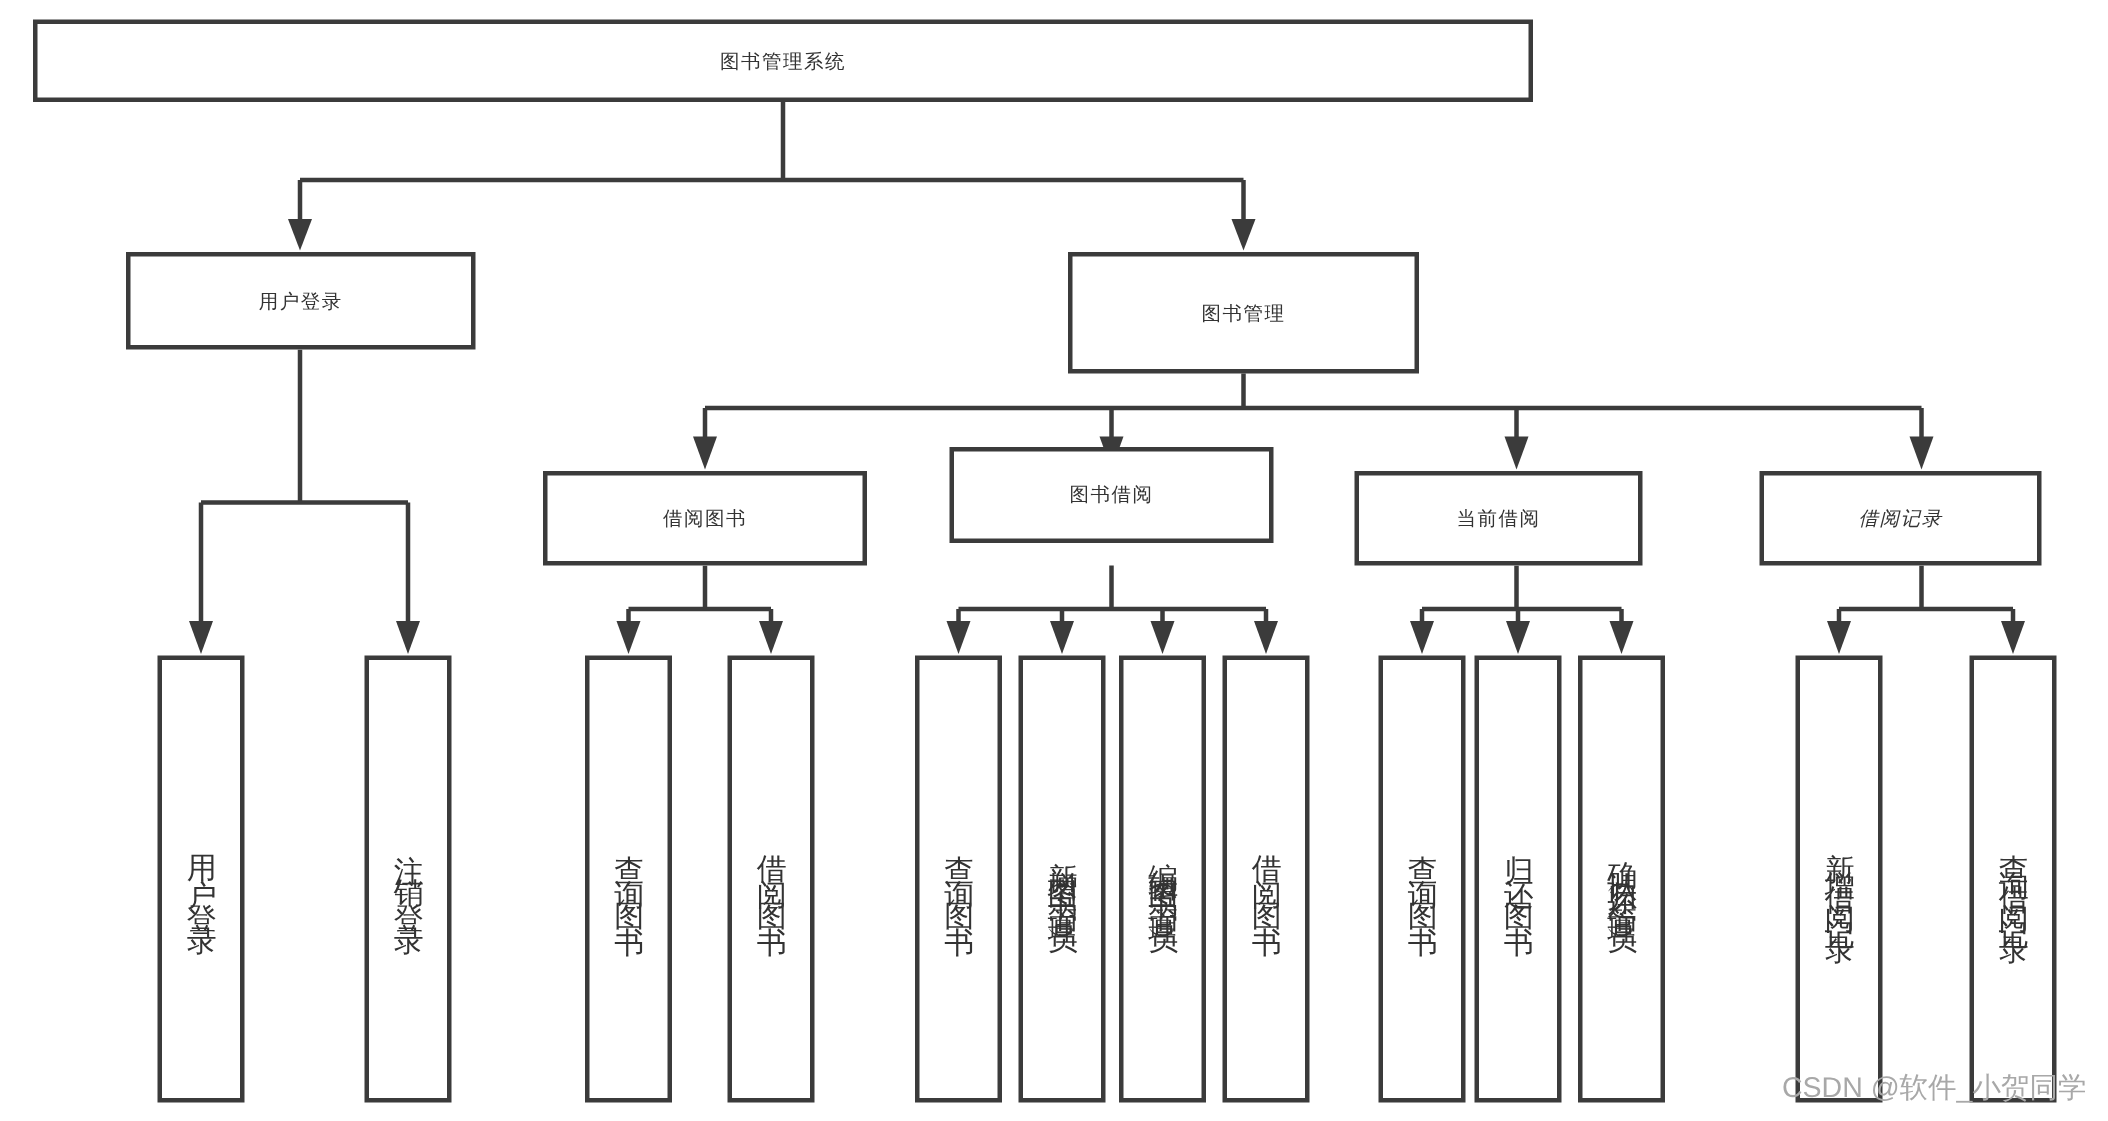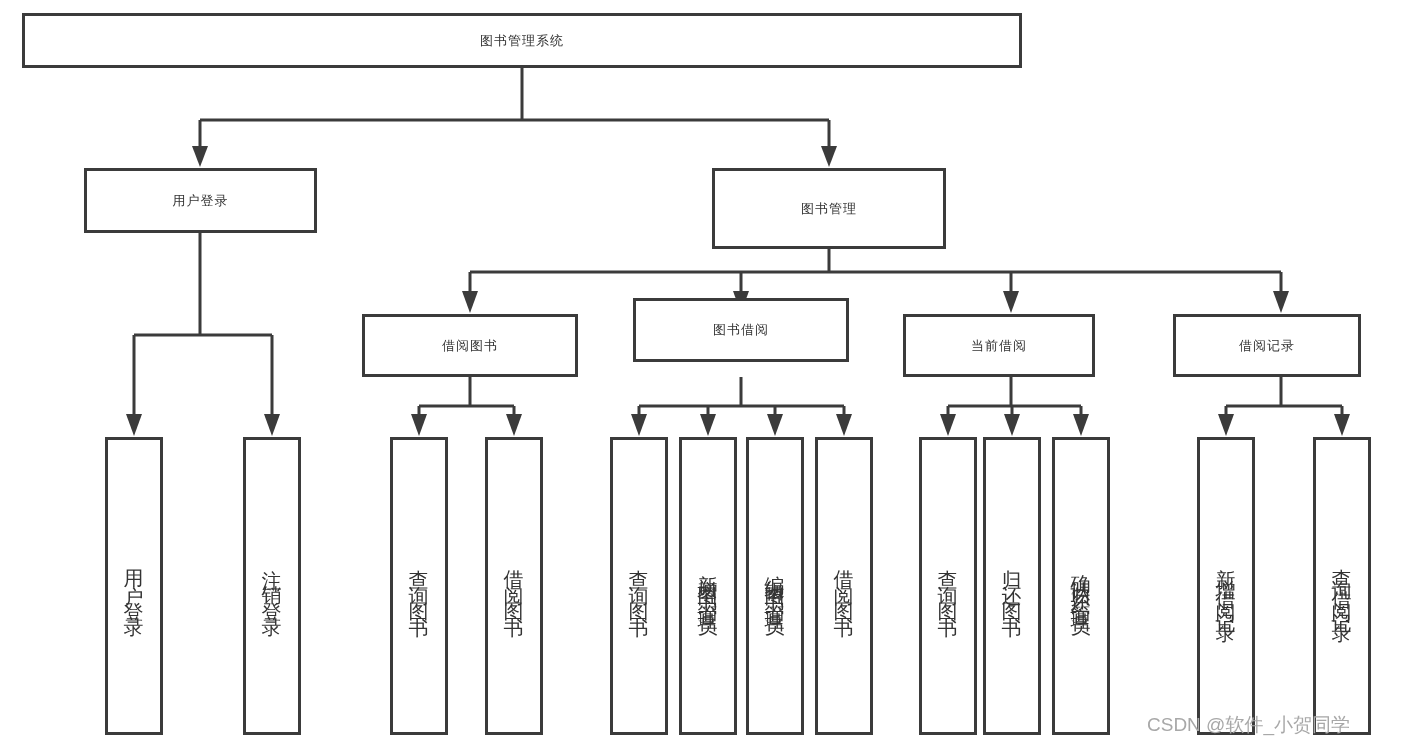--- a/index.html
+++ b/index.html
@@ -38,21 +38,21 @@
     display:flex;align-items:center;justify-content:center;
     color:var(--text);
     font-size:20px;line-height:1;
     writing-mode:vertical-rl;text-orientation:mixed;
   }
   .ls-lg{letter-spacing:16px;}
   .ls-md{letter-spacing:11px;}
   .ls-sm{letter-spacing:6px;}
   .watermark{
     position:absolute;z-index:5;
-    left:1147px;top:712px;
+    left:1188px;top:712px;
     font-size:19px;
     color:var(--wm);
     white-space:nowrap;
   }
 </style>
 </head>
 <body>
 
 <div class="canvas">
 
@@ -93,21 +93,21 @@
   </svg>
 
   <div class="hbox" style="left:22px;top:13px;width:1000px;height:55px;">图书管理系统</div>
 
   <div class="hbox" style="left:84px;top:168px;width:233px;height:65px;">用户登录</div>
   <div class="hbox" style="left:712px;top:168px;width:234px;height:81px;">图书管理</div>
 
   <div class="hbox" style="left:362px;top:314px;width:216px;height:63px;">借阅图书</div>
   <div class="hbox" style="left:633px;top:298px;width:216px;height:64px;">图书借阅</div>
   <div class="hbox" style="left:903px;top:314px;width:192px;height:63px;">当前借阅</div>
-  <div class="hbox" style="left:1173px;top:314px;width:188px;height:63px;">借阅记录</div>
+  <div class="hbox" style="left:1173px;top:314px;width:188px;height:63px;font-style:italic;">借阅记录</div>
 
   <div class="vbox ls-lg" style="left:105px;">用户登录</div>
   <div class="vbox ls-lg" style="left:243px;">注销登录</div>
 
   <div class="vbox ls-lg" style="left:390px;">查询图书</div>
   <div class="vbox ls-lg" style="left:485px;">借阅图书</div>
 
   <div class="vbox ls-lg" style="left:610px;">查询图书</div>
   <div class="vbox ls-sm" style="left:679px;">新增图书（管理员）</div>
   <div class="vbox ls-sm" style="left:746px;">编辑图书（管理员）</div>

